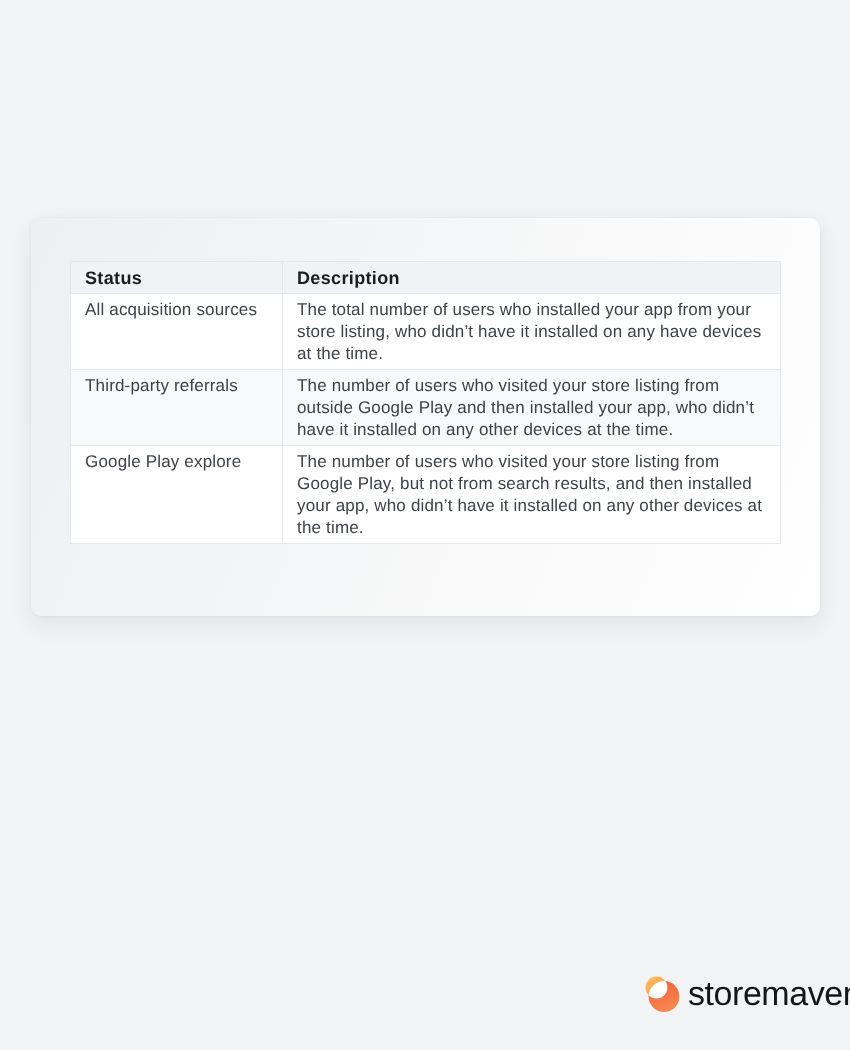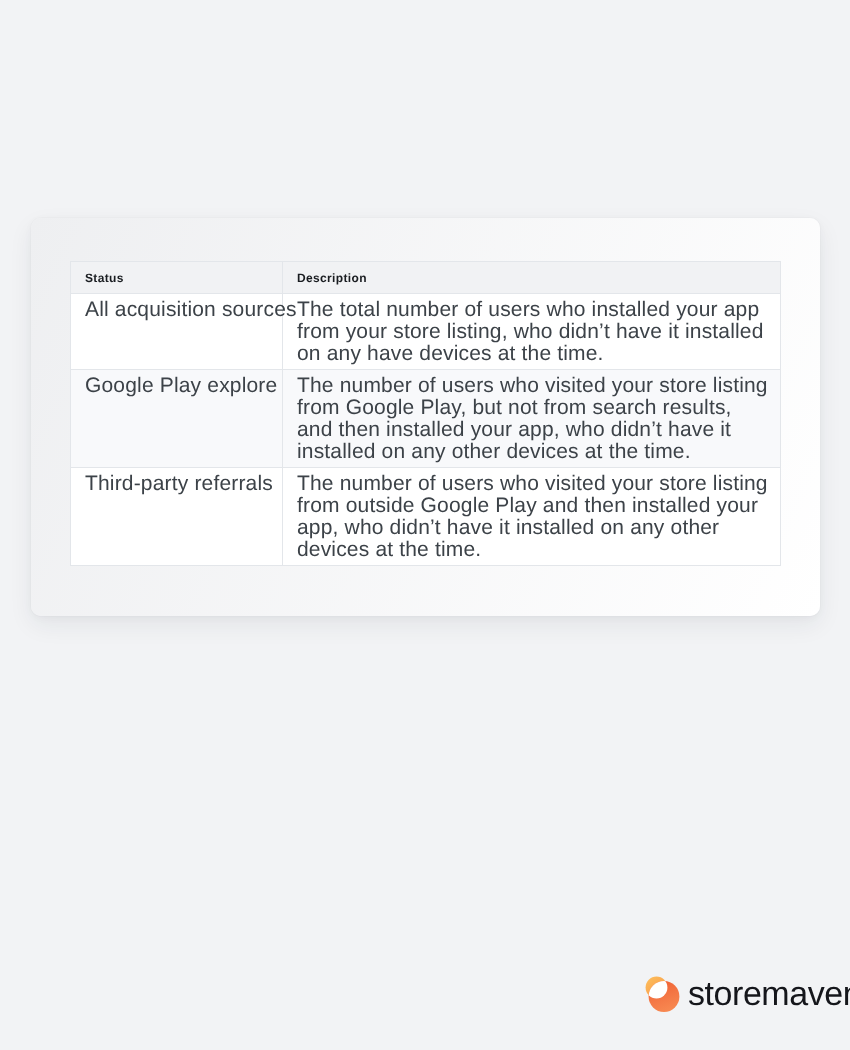--- a/index.html
+++ b/index.html
@@ -32,31 +32,31 @@
     border-collapse:collapse;
     table-layout:fixed;
   }
   table.tbl th, table.tbl td {
     border:1px solid #e3e6ea;
     vertical-align:top;
     text-align:left;
   }
   thead th {
     background:#f1f2f4;
-    font-size:12px;
+    font-size:18px;
     letter-spacing:0.35px;
     font-weight:bold;
     color:#1a1d21;
     height:30px;
     padding:1px 14px 0 14px;
     line-height:30px;
     white-space:nowrap;
   }
   tbody td {
-    font-size:21px;
+    font-size:17px;
     letter-spacing:0.17px;
     color:#3c4248;
     line-height:22px;
     padding:4.5px 10px 4.5px 14px;
     margin-top:32px;
   }
   tbody td.cell-status { white-space:nowrap; }
   tbody tr:nth-child(odd)  td { background:#ffffff; }
   tbody tr:nth-child(even) td { background:#f8f9fb; }
   col.col-status { width:212px; }
@@ -87,26 +87,26 @@
         <th class="cell-status">Status</th>
         <th class="cell-description">Description</th>
       </tr>
     </thead>
     <tbody>
         <tr>
           <td class="cell-status">All acquisition sources</td>
           <td class="cell-description">The total number of users who installed your app from your store listing, who didn’t have it installed on any have devices at the time.</td>
         </tr>
         <tr>
+          <td class="cell-status">Third-party referrals</td>
+          <td class="cell-description">The number of users who visited your store listing from outside Google Play and then installed your app, who didn’t have it installed on any other devices at the time.</td>
+        </tr>
+        <tr>
           <td class="cell-status">Google Play explore</td>
           <td class="cell-description">The number of users who visited your store listing from Google Play, but not from search results, and then installed your app, who didn’t have it installed on any other devices at the time.</td>
-        </tr>
-        <tr>
-          <td class="cell-status">Third-party referrals</td>
-          <td class="cell-description">The number of users who visited your store listing from outside Google Play and then installed your app, who didn’t have it installed on any other devices at the time.</td>
         </tr>
       </tbody>
   </table>
 </div>
 
 <div class="logo">
   <span class="logo-mark">
     <svg viewBox="0 0 38 38" width="38" height="38" aria-hidden="true">
       <defs>
         <linearGradient id="gradLight" x1="0.1" y1="0" x2="0.9" y2="1">

